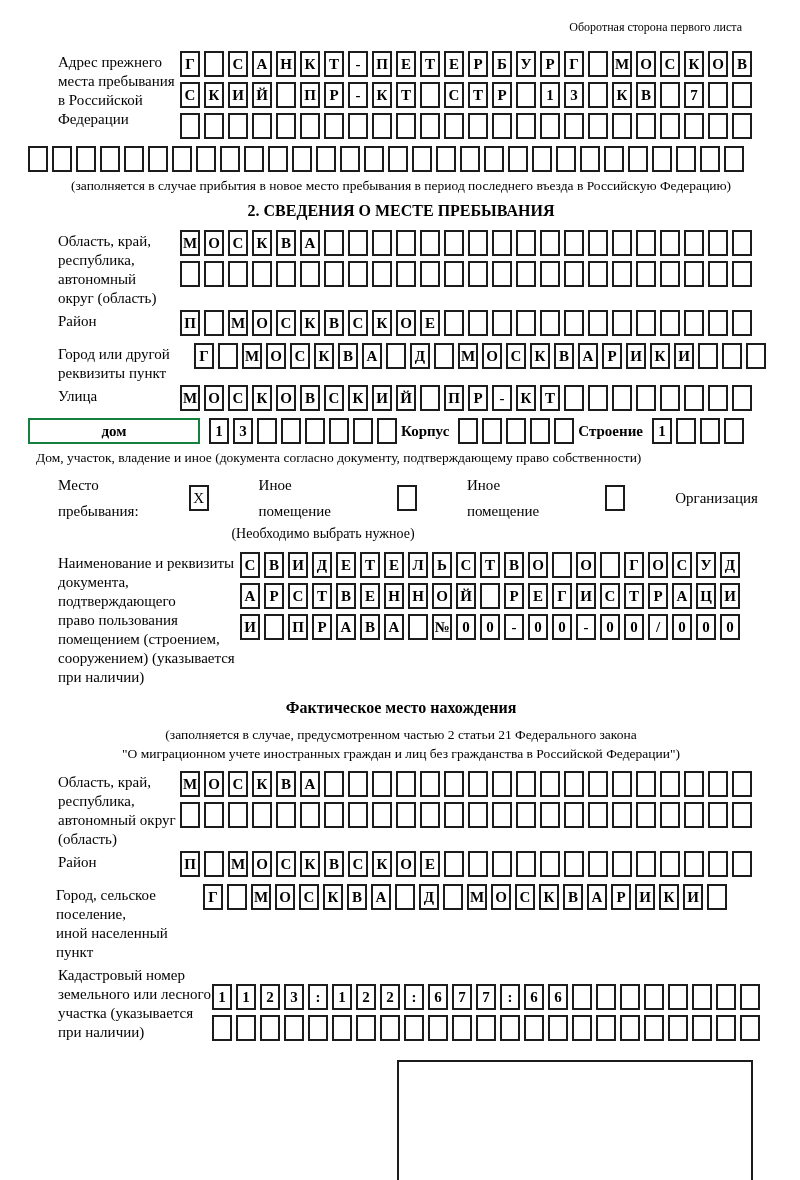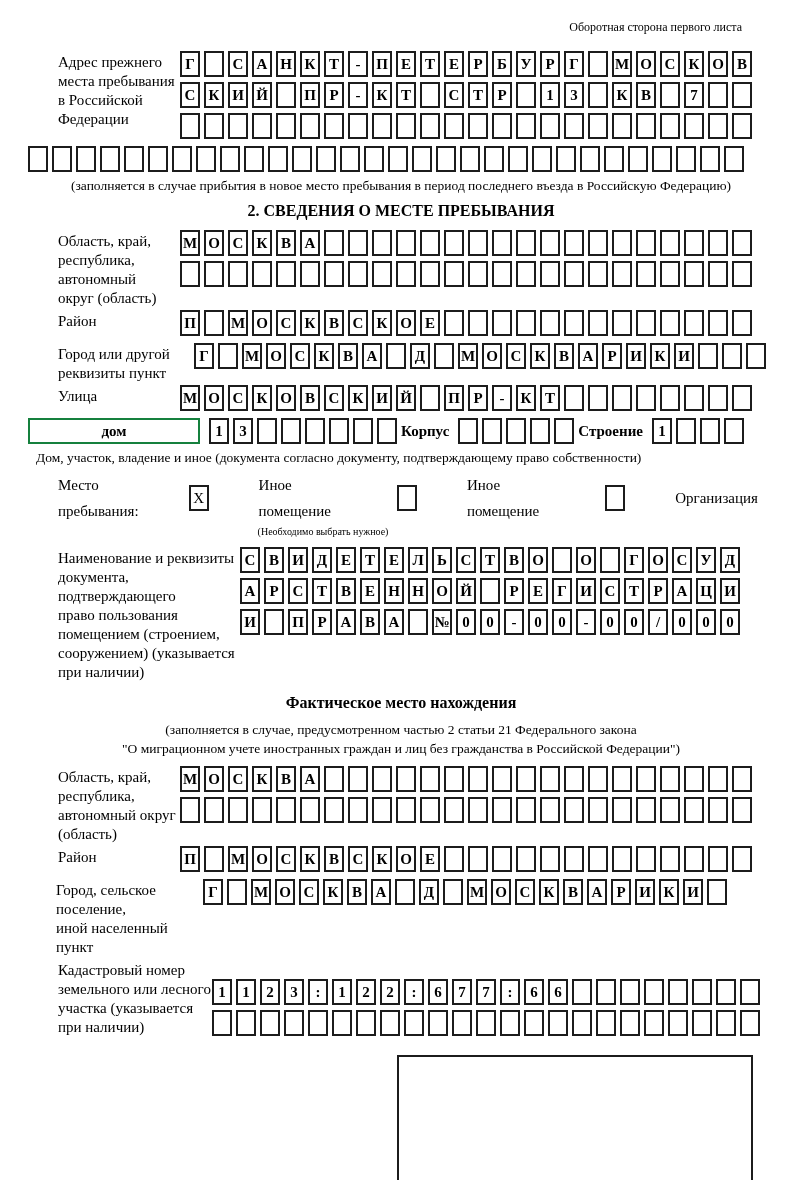--- a/index.html
+++ b/index.html
@@ -33,21 +33,21 @@
   .widebox{
     display:inline-block;box-sizing:border-box;height:26px;border:2px solid #15803d;
     text-align:center;line-height:22px;vertical-align:top;margin-right:9px;
   }
   .dombox{width:172px;}
   .kvbox{width:190px;}
   .inline-label{display:inline-block;vertical-align:top;line-height:26px;margin-right:9px;}
   .mesto-row{margin-left:30px;margin-top:6px;display:flex;align-items:center;gap:40px;}
   .mesto-row .opt-label{line-height:26px;margin:0 26px 0 6px;}
   .mesto-row .main-label{line-height:26px;margin-right:10px;}
-  .note{font-size:10px;margin-left:155px;width:280px;text-align:center;margin-top:2px;margin-bottom:10px;}
+  .note{font-size:14px;margin-left:155px;width:280px;text-align:center;margin-top:2px;margin-bottom:10px;}
   .fact-captions{font-size:13.5px;line-height:19px;text-align:center;margin-bottom:8px;white-space:pre-line;}
   .stamp-wrap{margin-left:367px;width:378px;margin-top:14px;}
   .stamp-box{box-sizing:border-box;width:356px;height:176px;border:2px solid #1c1c1c;margin-left:2px;}
   .mb6{margin-bottom:6px;}
   .gorod-indent{margin-left:14px;}
 </style>
 </head>
 <body>
 
 <div class="sheet">

